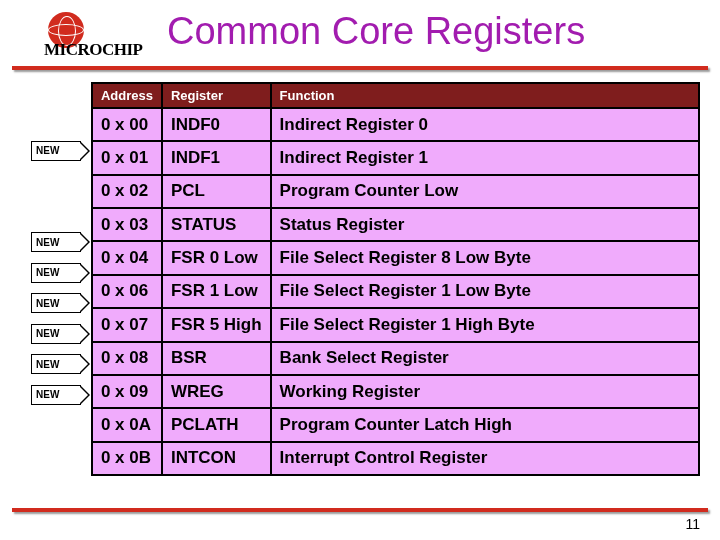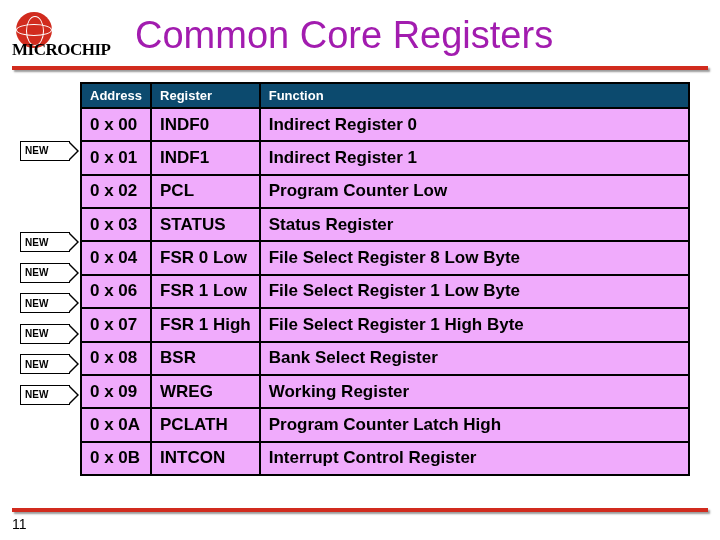--- a/index.html
+++ b/index.html
@@ -6,22 +6,23 @@
   body {
     width: 720px;
     height: 540px;
     background: #fff;
     font-family: Arial, sans-serif;
     position: relative;
     overflow: hidden;
   }
   .header {
     display: flex;
-    align-items: center;
+    align-items: flex-start;
     padding: 10px 12px 6px 12px;
+    margin-left: 32px;
   }
   .logo {
     width: 115px;
     height: 50px;
     position: relative;
     margin-right: 8px;
   }
   .logo-globe {
     width: 36px;
     height: 36px;
@@ -75,20 +76,21 @@
     background: #d12b1e;
     box-shadow: 2px 2px 2px rgba(0,0,0,0.4);
   }
   .content {
     display: flex;
     padding: 4px 20px 0 20px;
   }
   .new-col {
     width: 60px;
     padding-top: 28px;
+    margin-left: 11px;
   }
   .new-badge {
     width: 50px;
     height: 20px;
     background: #fff;
     border: 1px solid #000;
     position: relative;
     font-size: 10px;
     font-weight: bold;
     font-family: Arial, sans-serif;
@@ -121,21 +123,21 @@
     z-index: 1;
   }
   .new-spacer {
     height: 30.5px;
   }
   table.regs {
     border-collapse: collapse;
     width: 610px;
   }
   table.regs th {
-    background: #0c4a6e;
+    background: #7f1d1d;
     color: #fff;
     font-family: Arial, sans-serif;
     font-weight: bold;
     font-size: 13px;
     text-align: left;
     padding: 4px 8px;
     border: 2px solid #000;
   }
   table.regs td {
     background: #f0abfc;
@@ -155,21 +157,21 @@
     left: 12px;
     right: 12px;
   }
   .footer-line {
     height: 4px;
     background: #d12b1e;
     box-shadow: 2px 2px 2px rgba(0,0,0,0.4);
     margin-bottom: 4px;
   }
   .page-num {
-    text-align: left;
+    text-align: right;
     font-family: Arial, sans-serif;
     font-size: 14px;
     color: #000;
     padding-right: 8px;
   }
 </style>
 </head>
 <body>
 
 <div class="header">
@@ -233,21 +235,21 @@
           <td class="reg">FSR 0 Low</td>
           <td>File Select Register 8 Low Byte</td>
         </tr>
         <tr>
           <td class="addr">0 x 06</td>
           <td class="reg">FSR 1 Low</td>
           <td>File Select Register 1 Low Byte</td>
         </tr>
         <tr>
           <td class="addr">0 x 07</td>
-          <td class="reg">FSR 1 High</td>
+          <td class="reg">FSR 5 High</td>
           <td>File Select Register 1 High Byte</td>
         </tr>
         <tr>
           <td class="addr">0 x 08</td>
           <td class="reg">BSR</td>
           <td>Bank Select Register</td>
         </tr>
         <tr>
           <td class="addr">0 x 09</td>
           <td class="reg">WREG</td>

